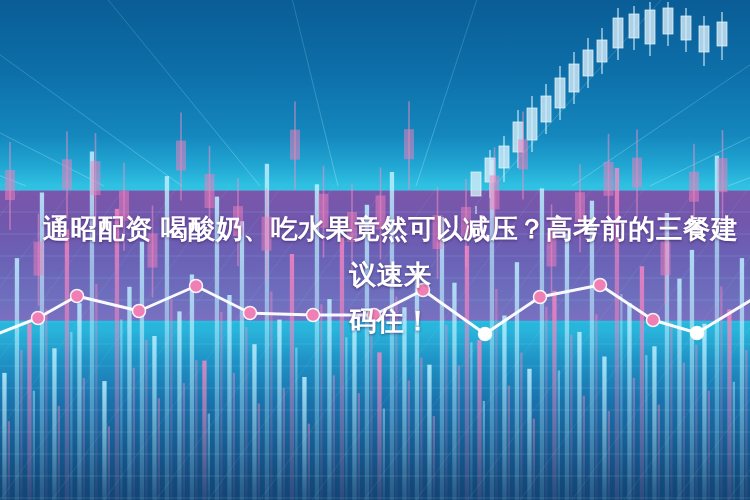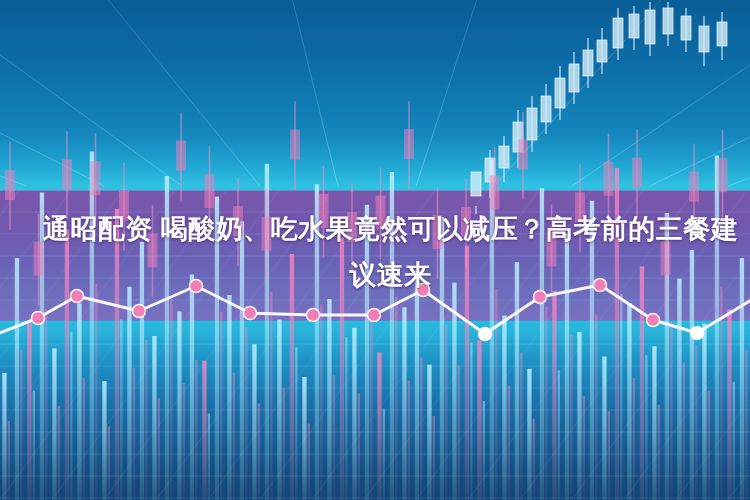--- a/index.html
+++ b/index.html
@@ -416,15 +416,16 @@
         <circle cx="485" cy="334" r="6.5" fill="#ffffff" stroke="#ffffff" stroke-width="1.5" stroke-opacity="0.9"></circle>
         <circle cx="540" cy="297" r="6.5" fill="#ef7fb4" stroke="#ffffff" stroke-width="1.5" stroke-opacity="0.9"></circle>
         <circle cx="600" cy="285" r="6.5" fill="#ef7fb4" stroke="#ffffff" stroke-width="1.5" stroke-opacity="0.9"></circle>
         <circle cx="653" cy="320" r="6.5" fill="#ef7fb4" stroke="#ffffff" stroke-width="1.5" stroke-opacity="0.9"></circle>
         <circle cx="697" cy="333" r="6.5" fill="#ffffff" stroke="#ffffff" stroke-width="1.5" stroke-opacity="0.9"></circle>
       </g>
   </svg>
 
   <div id="headline">
     <span class="ln">通昭配资 喝酸奶、吃水果竟然可以减压？高考前的三餐建议速来</span>
+    <span class="ln">码住！</span>
   </div>
 
 </div>
 
 </body></html>

